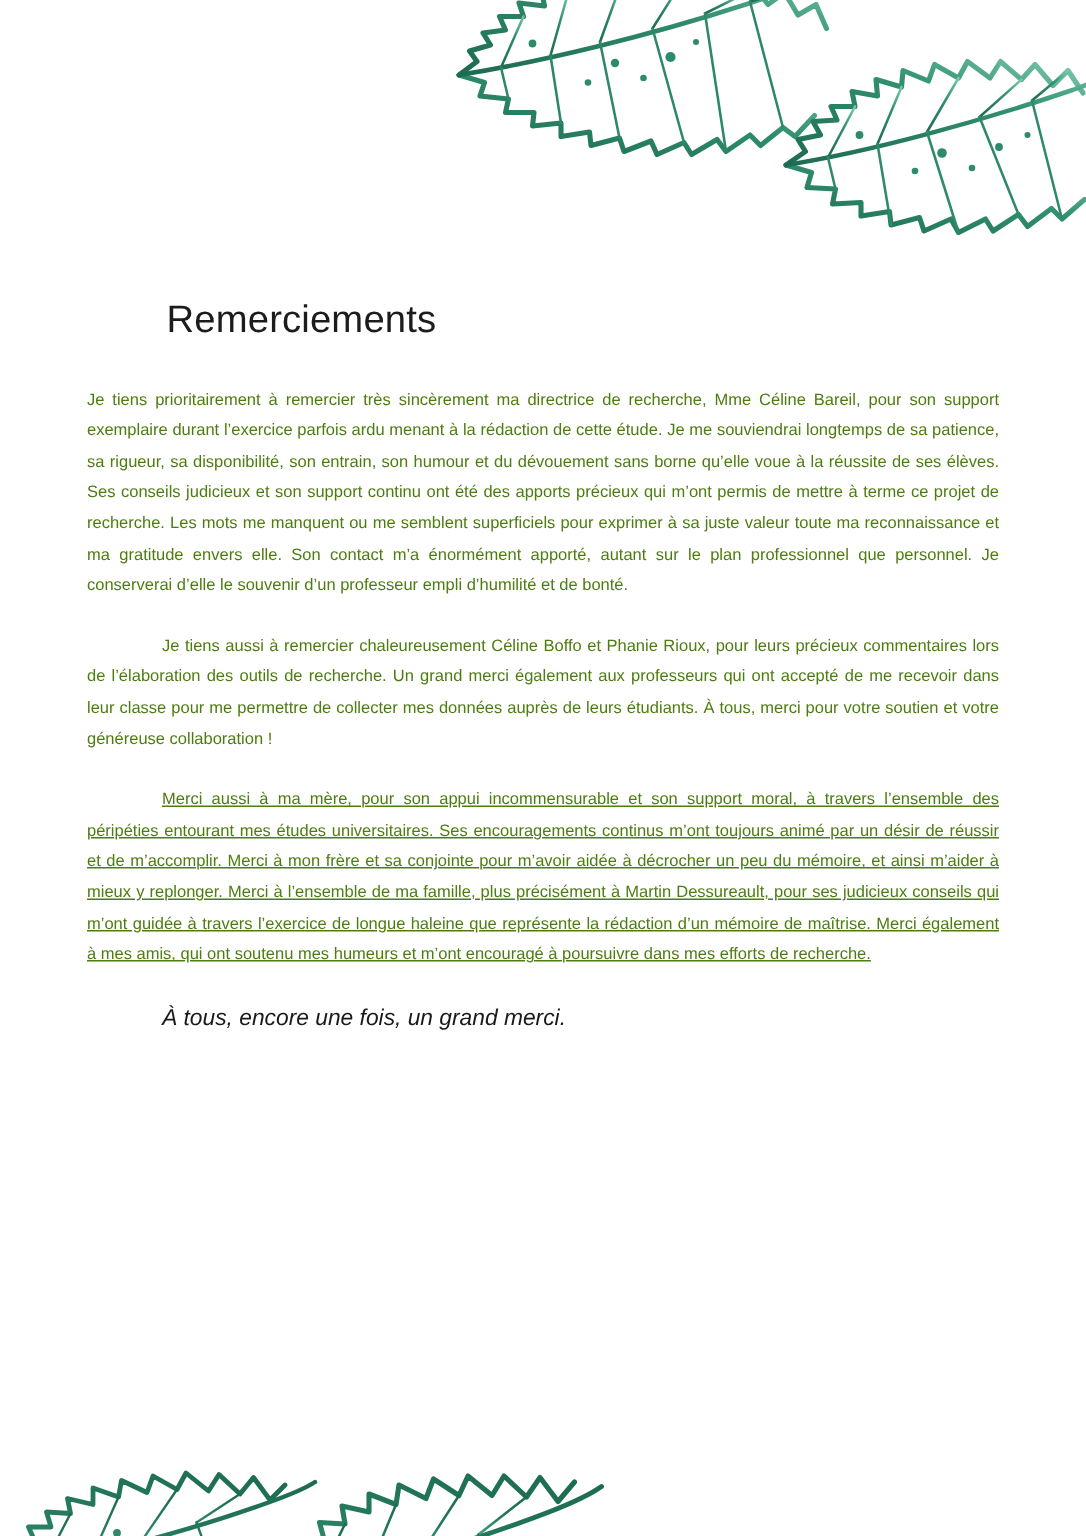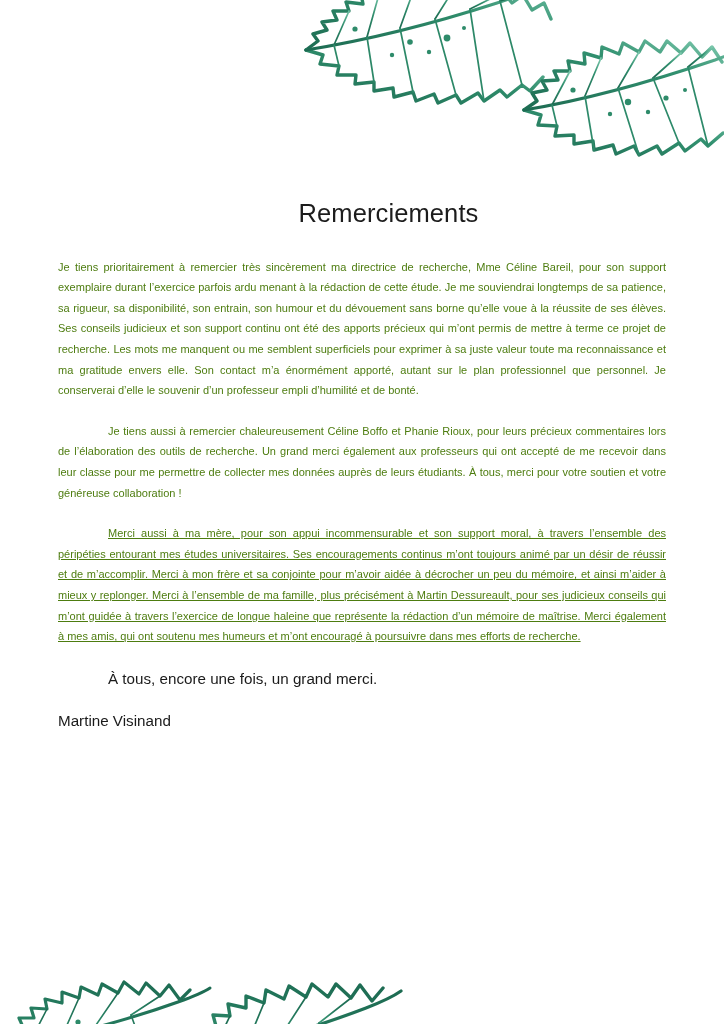--- a/index.html
+++ b/index.html
@@ -47,21 +47,20 @@
     top: 198px;
     width: 608px;
   }
   .heading {
     font-size: 25.5px;
     font-weight: 400;
     color: #1c1c1c;
     margin: 0 0 28px 53px;
     letter-spacing: 0.1px;
     line-height: 1.2;
-    text-align: center;
   }
   .para {
     font-size: 11px;
     line-height: 20.6px;
     color: #4d7c0f;
     text-align: justify;
     margin: 0 0 20px 0;
     hyphens: none;
   }
   .para.indent {
@@ -70,20 +69,21 @@
   .para-last {
     margin-bottom: 22px;
     text-decoration: underline;
   }
   .closing {
     font-size: 15.2px;
     line-height: 20.6px;
     color: #1a1a1a;
     margin: 0 0 22px 0;
     text-indent: 50px;
+    font-style: italic;
   }
   .signature {
     font-size: 15.2px;
     line-height: 20.6px;
     color: #1a1a1a;
     margin: 0;
   }
 </style>
 </head>
 <body>
@@ -252,17 +252,16 @@
     <h1 class="heading">Remerciements</h1>
 
     <p class="para">Je tiens prioritairement à remercier très sincèrement ma directrice de recherche, Mme Céline Bareil, pour son support exemplaire durant l’exercice parfois ardu menant à la rédaction de cette étude. Je me souviendrai longtemps de sa patience, sa rigueur, sa disponibilité, son entrain, son humour et du dévouement sans borne qu’elle voue à la réussite de ses élèves. Ses conseils judicieux et son support continu ont été des apports précieux qui m’ont permis de mettre à terme ce projet de recherche. Les mots me manquent ou me semblent superficiels pour exprimer à sa juste valeur toute ma reconnaissance et ma gratitude envers elle. Son contact m’a énormément apporté, autant sur le plan professionnel que personnel. Je conserverai d’elle le souvenir d’un professeur empli d’humilité et de bonté.</p>
 
     <p class="para indent">Je tiens aussi à remercier chaleureusement Céline Boffo et Phanie Rioux, pour leurs précieux commentaires lors de l’élaboration des outils de recherche. Un grand merci également aux professeurs qui ont accepté de me recevoir dans leur classe pour me permettre de collecter mes données auprès de leurs étudiants. À tous, merci pour votre soutien et votre généreuse collaboration !</p>
 
     <p class="para indent para-last">Merci aussi à ma mère, pour son appui incommensurable et son support moral, à travers l’ensemble des péripéties entourant mes études universitaires. Ses encouragements continus m’ont toujours animé par un désir de réussir et de m’accomplir. Merci à mon frère et sa conjointe pour m’avoir aidée à décrocher un peu du mémoire, et ainsi m’aider à mieux y replonger. Merci à l’ensemble de ma famille, plus précisément à Martin Dessureault, pour ses judicieux conseils qui m’ont guidée à travers l’exercice de longue haleine que représente la rédaction d’un mémoire de maîtrise. Merci également à mes amis, qui ont soutenu mes humeurs et m’ont encouragé à poursuivre dans mes efforts de recherche.</p>
 
     <p class="closing">À tous, encore une fois, un grand merci.</p>
 
-    <p class="signature">Martine Visinand</p>
 
   </div>
 
 </div>
 
 </body></html>

